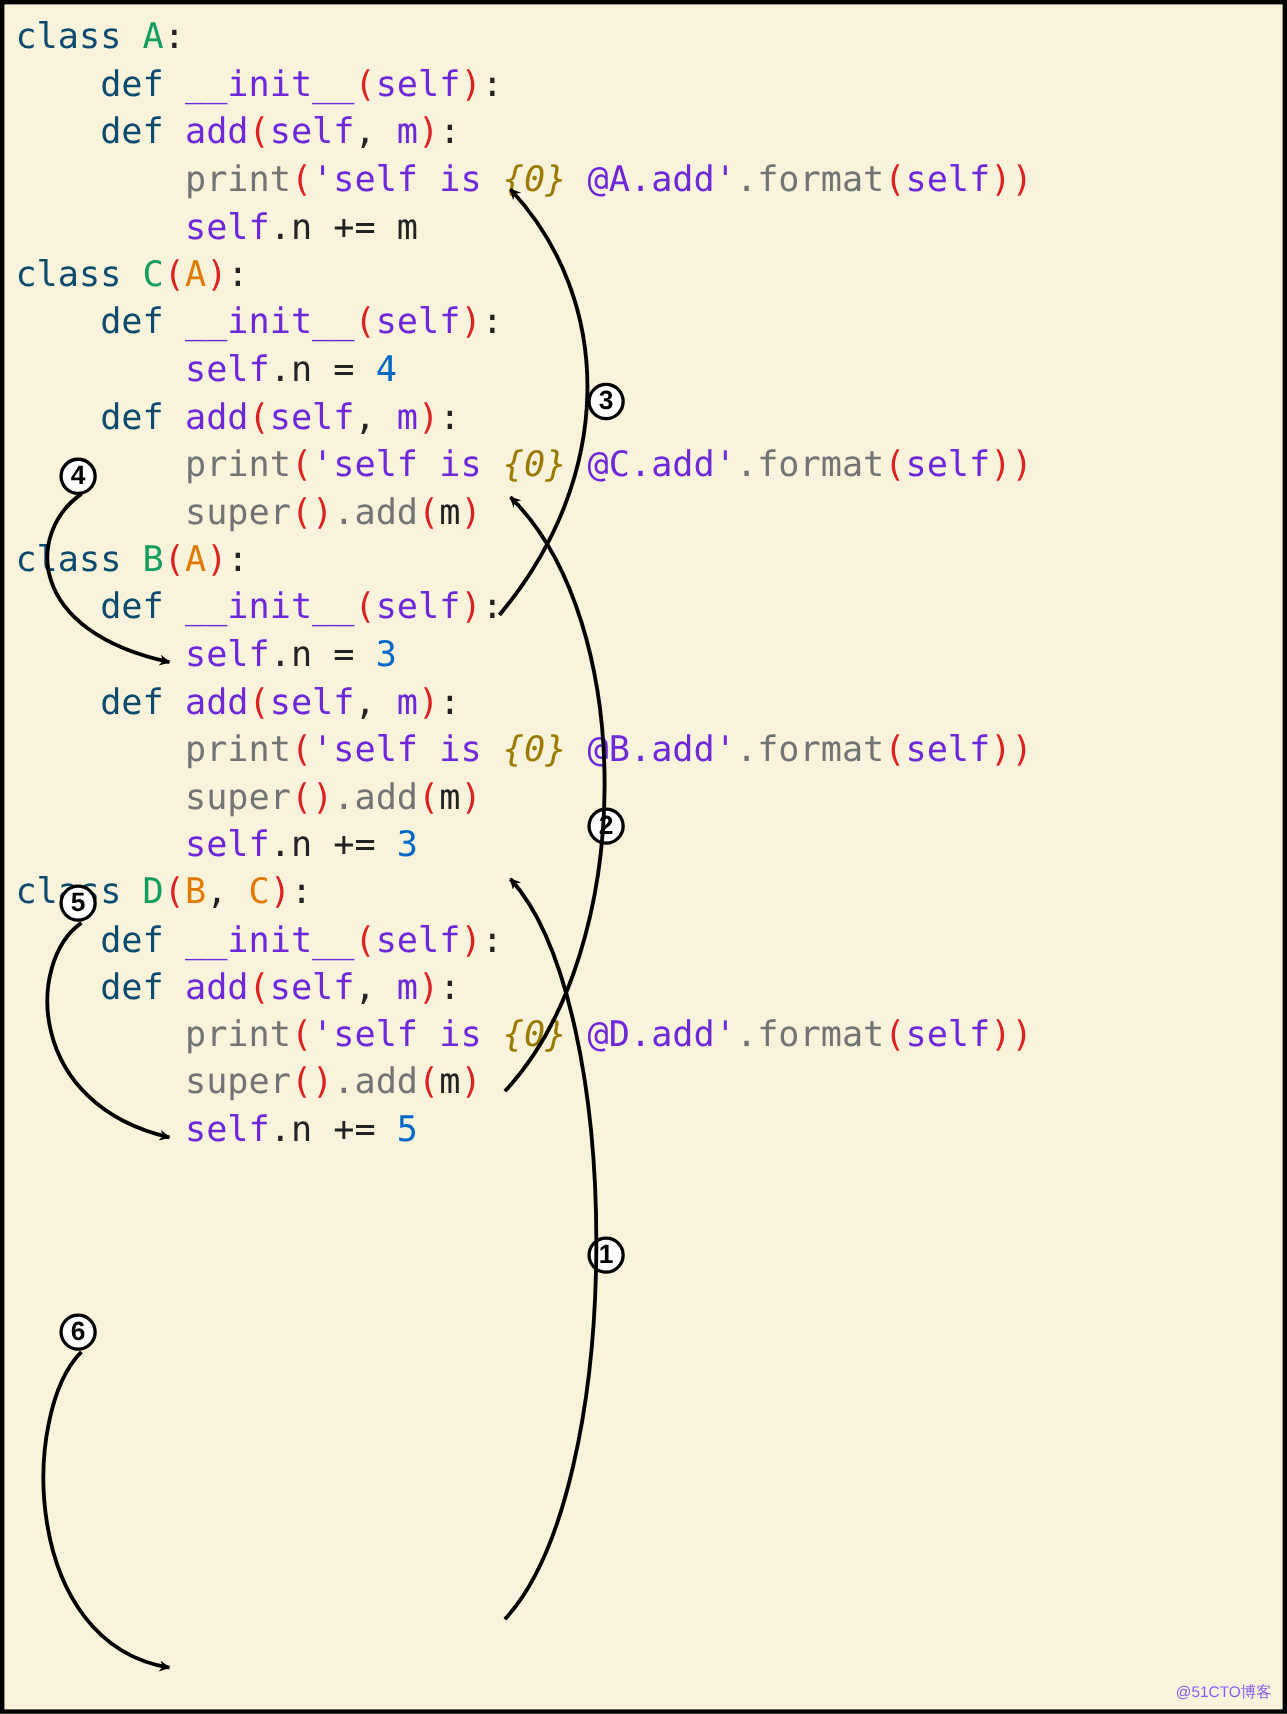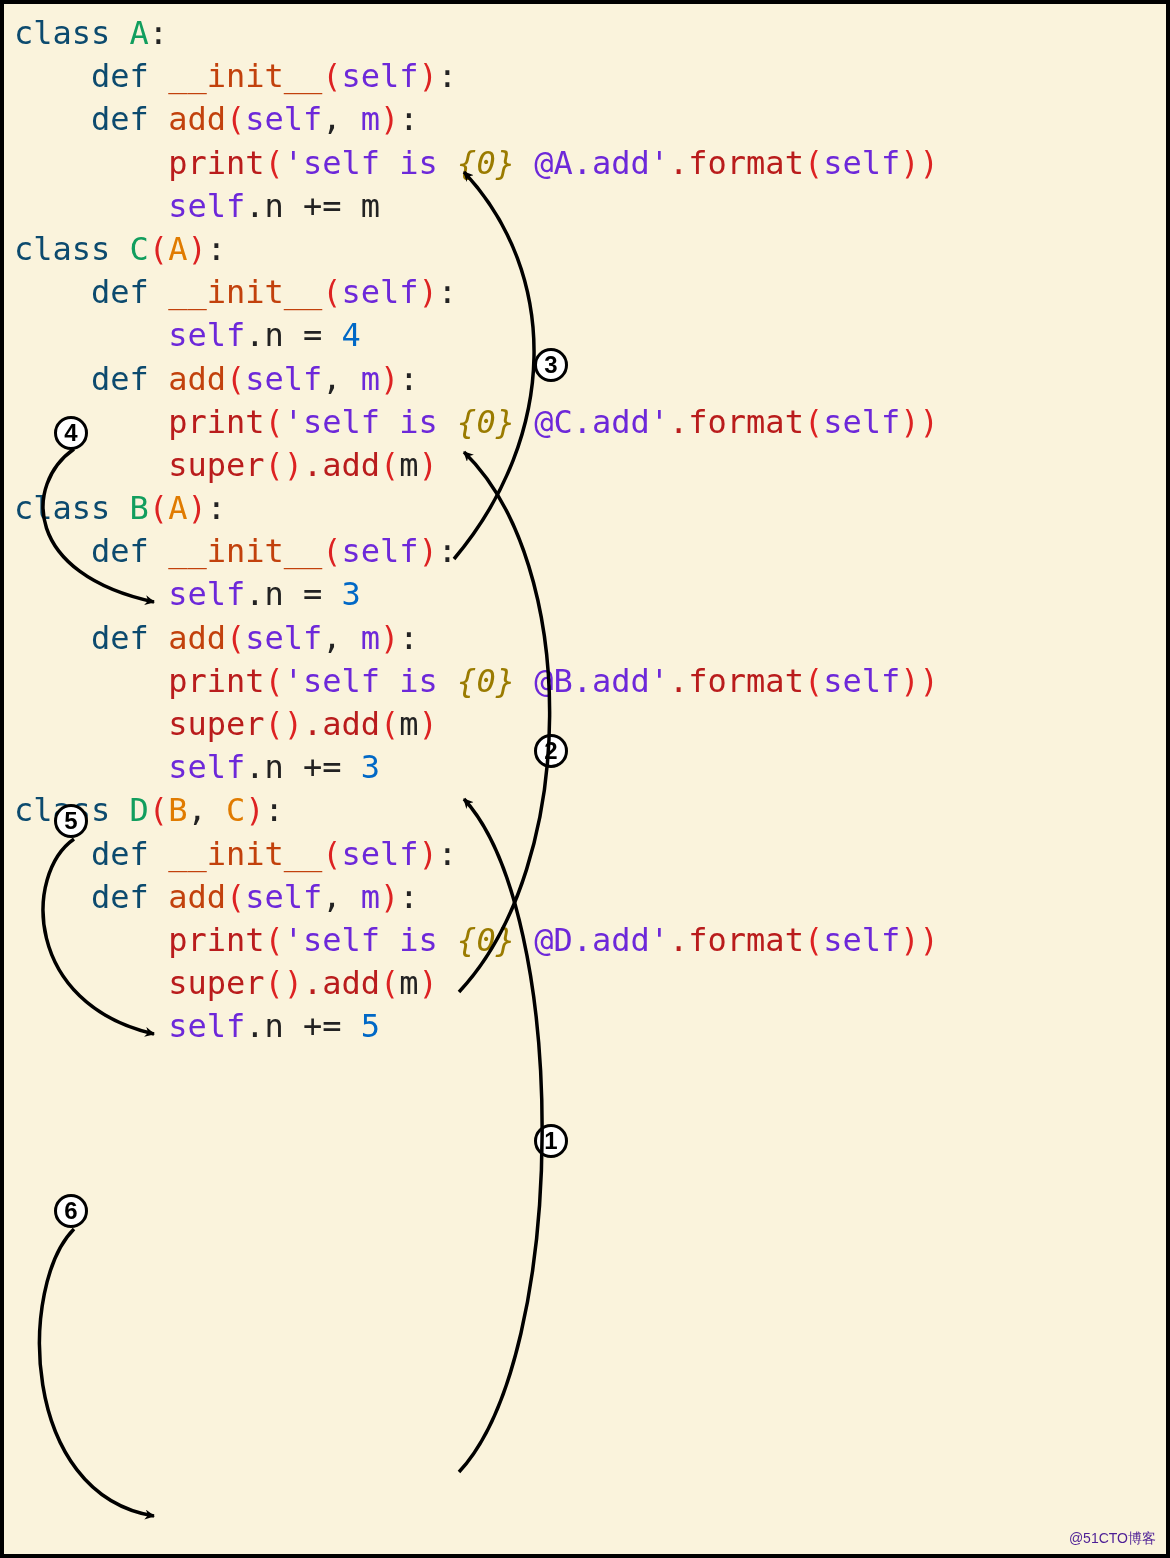--- a/index.html
+++ b/index.html
@@ -11,28 +11,28 @@
     padding: 8px 10px;
     border: 4px solid #000;
     width: 1170px;
     height: 1558px;
     position: relative;
     overflow: hidden;
   }
   .kw { color: #0c4a6e; }       
   .cls { color: #119e5e; }      
   .clsA { color: #e07b00; }     
-  .fn { color: #c2410c; }       
+  .fn { color: #6d28d9; }       
   .param-self { color: #6d28d9; } 
   .ident { color: #222; }
   .punct { color: #222; }
   .paren { color: #d22; }
   .str { color: #6d28d9; }
   .fmt { color: #9a7b00; font-style: italic; }
-  .method { color: #b91c1c; }
+  .method { color: #737373; }
   .num { color: #0068c6; }
   .op { color: #222; }
   .line { white-space: pre; }
   svg.overlay {
     position: absolute;
     top: 0; left: 0;
     width: 1170px;
     height: 1558px;
     pointer-events: none;
   }
@@ -47,21 +47,21 @@
     line-height: 28px;
     font-family: sans-serif;
     color: #000;
     font-weight: bold;
   }
   .abs { position: absolute; }
   .watermark {
     position: absolute;
     bottom: 6px; right: 10px;
     font-size: 14px;
-    color: #4c1d95;
+    color: #8b5cf6;
     font-family: sans-serif;
   }
 </style>
 </head>
 <body>
 
 <div>
 
 <div class="line"><span class="kw">class</span> <span class="cls">A</span><span class="punct">:</span></div>
 <div class="line">    <span class="kw">def</span> <span class="fn">__init__</span><span class="paren">(</span><span class="param-self">self</span><span class="paren">)</span><span class="punct">:</span></div>

